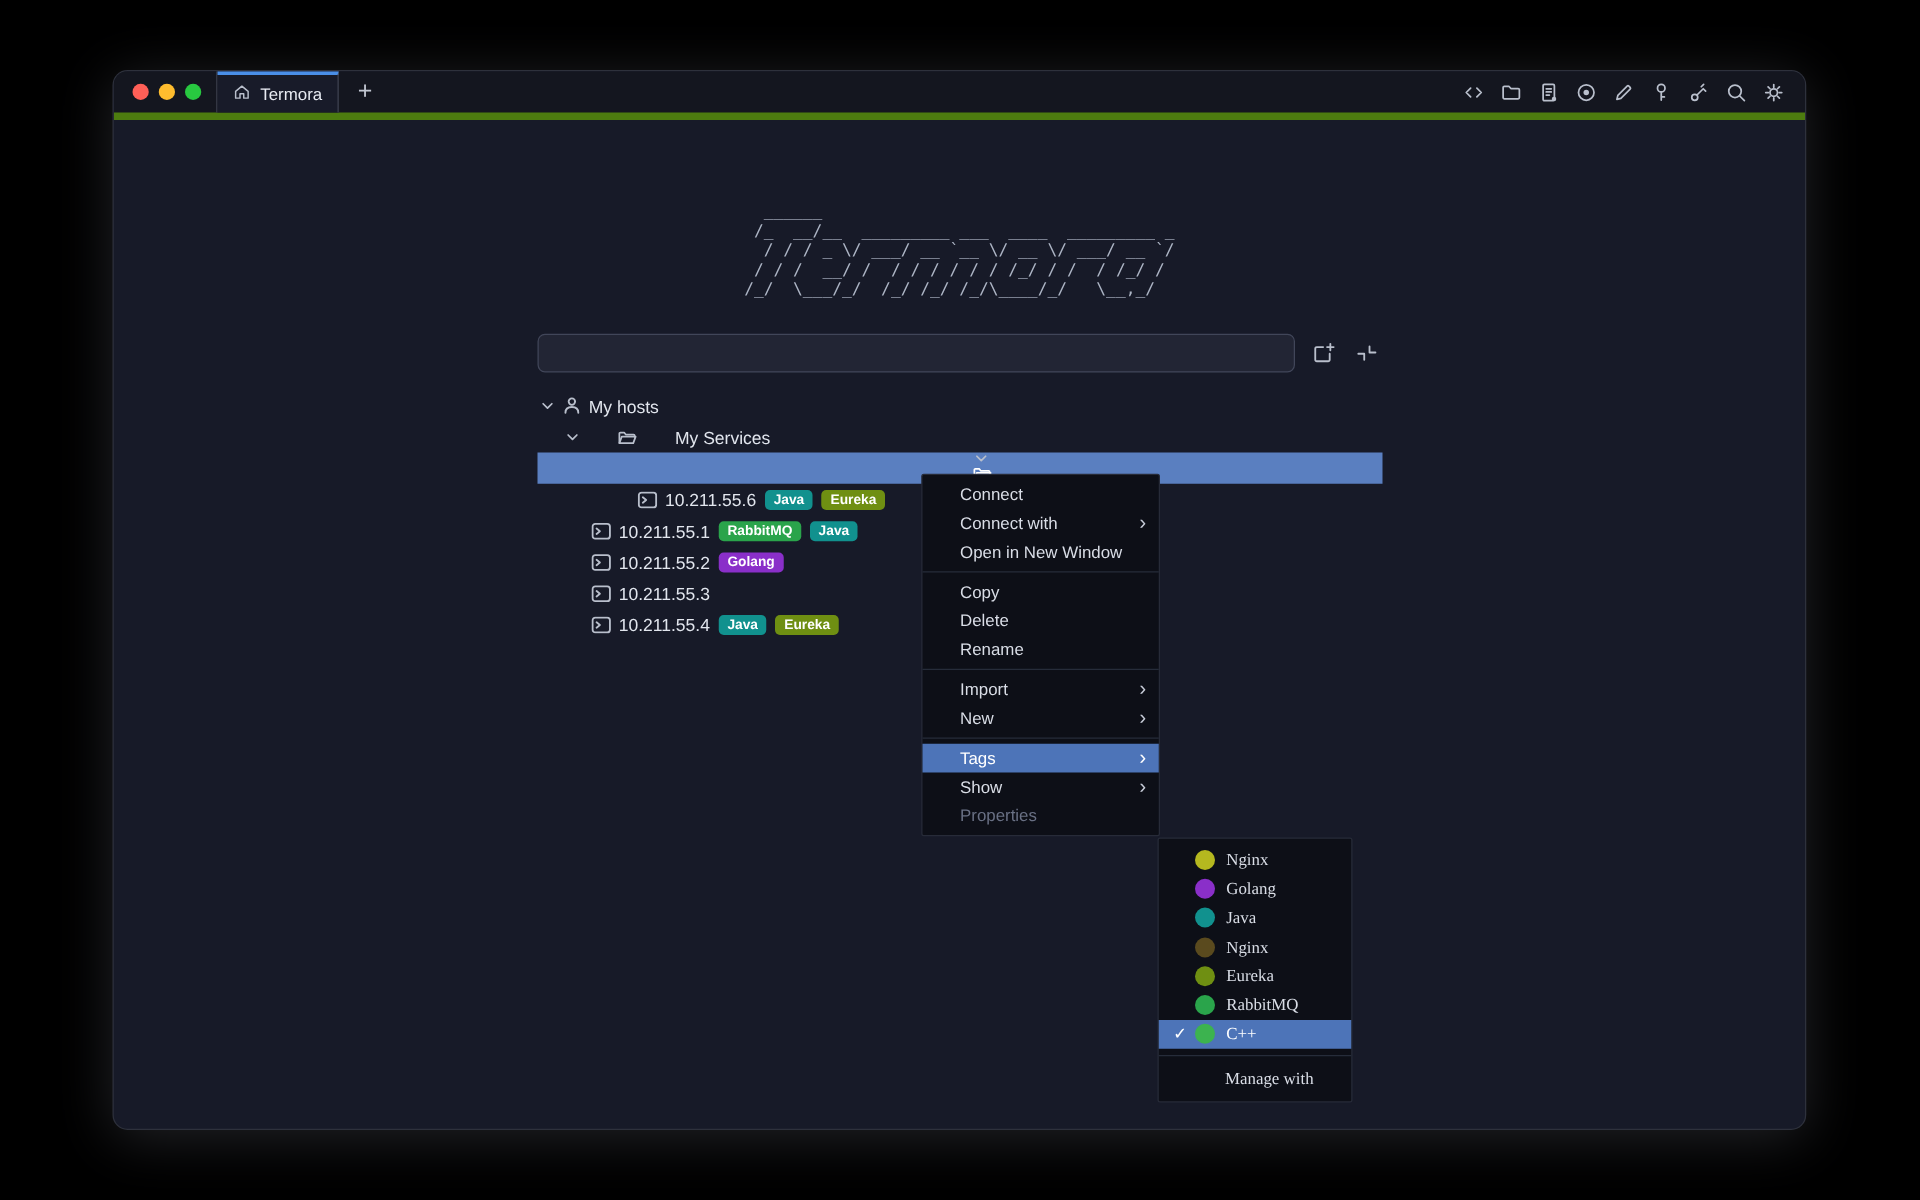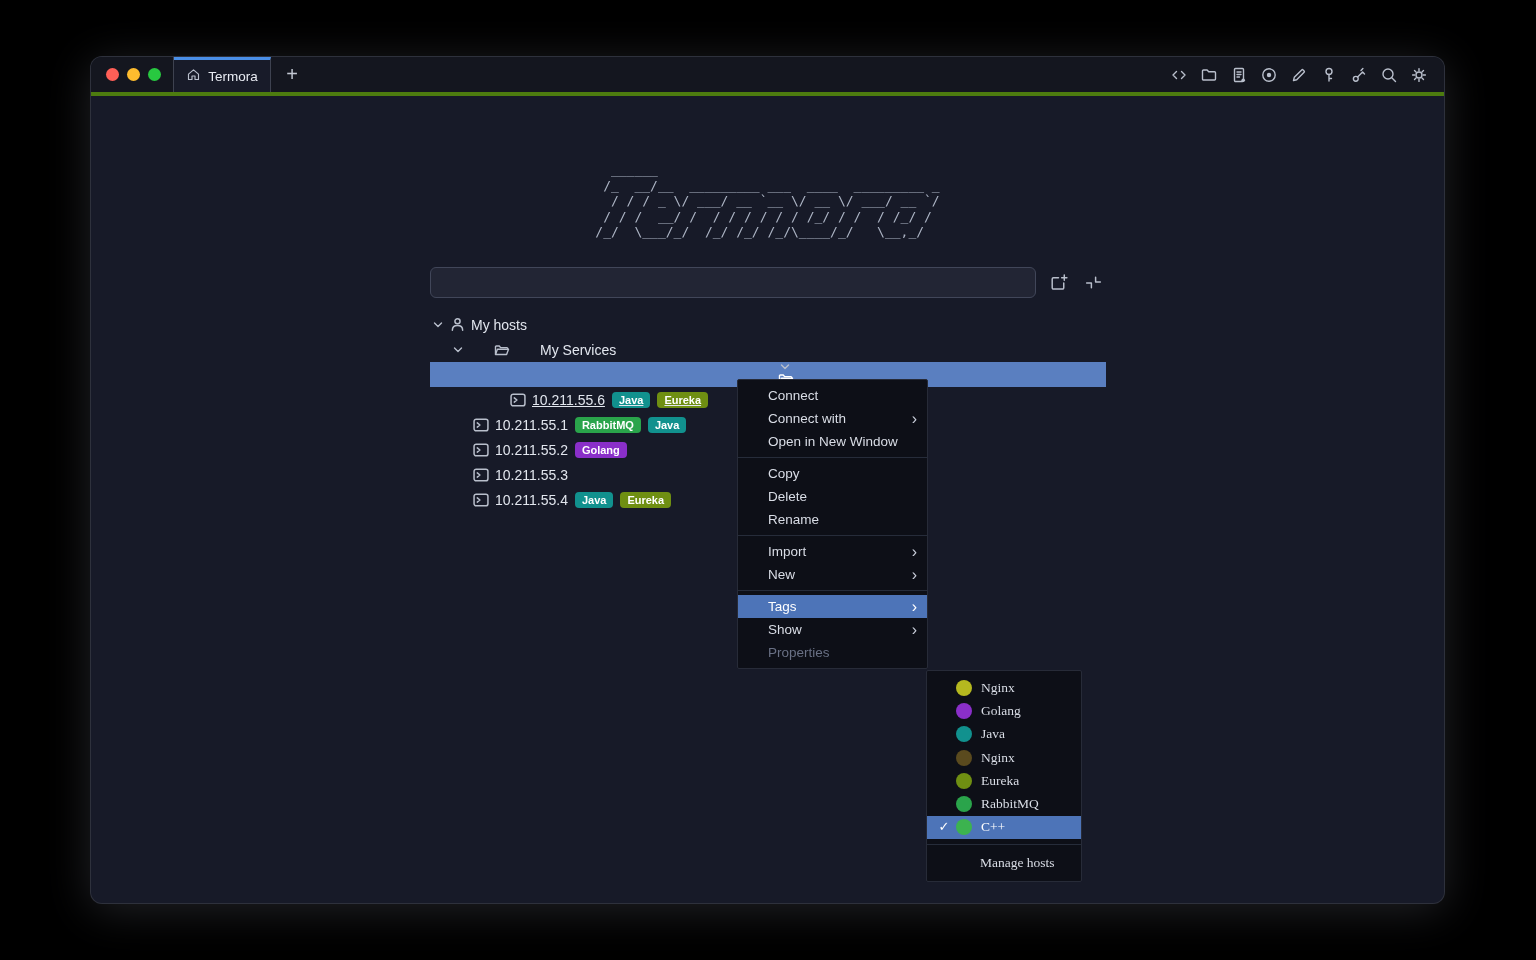--- a/index.html
+++ b/index.html
@@ -3,21 +3,21 @@
 <meta charset="utf-8">
 <style>
   * { margin:0; padding:0; box-sizing:border-box; }
   html,body { width:1536px; height:960px; background:#000; font-family:"Liberation Sans", sans-serif; overflow:hidden; }
   .window {
     position:absolute; left:91px; top:57px; width:1353px; height:846px;
     background:#171a28; border-radius:11px; overflow:hidden;
     box-shadow:0 0 0 1px #2e313c, 0 6px 45px rgba(160,165,180,.22);
   }
   
-  .tabbar { height:39px; background:#14161f; border-bottom:4px solid #4d7c0f; display:flex; align-items:stretch; }
+  .tabbar { height:39px; background:#14161f; border-bottom:6px solid #4d7c0f; display:flex; align-items:stretch; }
   .traffic { width:83px; border-right:1px solid #3e4250; display:flex; align-items:center; gap:8px; padding-left:15px; }
   .dot { width:13px; height:13px; border-radius:50%; }
   .tab-active {
     width:97px; display:flex; align-items:center; justify-content:center; gap:7px;
     background:#181b29; border-right:1px solid #3e4250; border-top:3px solid #4a8fe8;
     color:#e8ebf2; font-size:13.5px;
   }
   .tab-plus { width:42px; display:flex; align-items:center; justify-content:center; color:#c2c7d2; font-size:20px; font-weight:300; cursor:default; }
   .toolbar { margin-left:auto; display:flex; align-items:center; gap:12px; padding-right:16px; }
   .tbicon { width:18px; height:18px; display:flex; align-items:center; justify-content:center; }
@@ -30,21 +30,21 @@
   .search-side { position:absolute; left:956px; top:214px; display:flex; gap:13px; }
   .side-btn { width:22px; height:22px; display:flex; align-items:center; justify-content:center; }
   
   .tree { position:absolute; left:339px; top:255px; width:676px; }
   .tree-row { height:25px; display:flex; align-items:center; font-size:14px; color:#e2e6ee; }
   .tree-row .tw { display:flex; align-items:center; margin-right:6px; }
   .tree-row.selected { color:#fff;flex-direction:column; }
   .chev { margin-right:7px; display:flex; }
   .badge { font-size:11px; font-weight:bold; color:#fff; padding:2px 7px; border-radius:4px; margin-left:7px; line-height:12px; }
   .ind-0{padding-left:3px;} .ind-1{padding-left:23px;gap:24px;} .ind-2{padding-left:41px;}
-  .ind-3{padding-left:80px;text-decoration:underline;} .ind-s{padding-left:43px;}
+  .ind-3{padding-left:80px;} .ind-s{padding-left:43px;}
   
   .menu { position:absolute; left:646px; top:322px; width:191px; background:#0d0f17; border:1px solid #272b38; border-radius:2px; }
   .menu-section { padding:4px 0; }
   .menu-section + .menu-section { border-top:1px solid #262c3a; }
   .menu-item { height:23px; display:flex; align-items:center; padding:0 10px 0 30px; font-size:13.5px; color:#d9dde6; }
   .menu-item .lbl { flex:1; }
   .menu-item .arrow { color:#c7ccd8; font-size:16px; line-height:1; }
   .menu-item.highlighted { color:#fff;justify-content:center; }
   .menu-item.highlighted .arrow { color:#fff; }
   .menu-item.disabled { color:#697084; }
@@ -346,18 +346,18 @@
         <span>RabbitMQ</span>
       </div>
       <div class="submenu-item highlighted" style="background-color: rgb(77, 116, 184);">
         <span class="check">✓</span>
         <span class="circle" style="background-color: rgb(60, 179, 79);"></span>
         <span>C++</span>
       </div>
     </div>
     <div class="submenu-section">
       <div class="submenu-item manage">
-        <span>Manage hosts</span>
+        <span>Manage with</span>
       </div>
     </div>
   </div>
 
 </div>
 
 </body></html>

